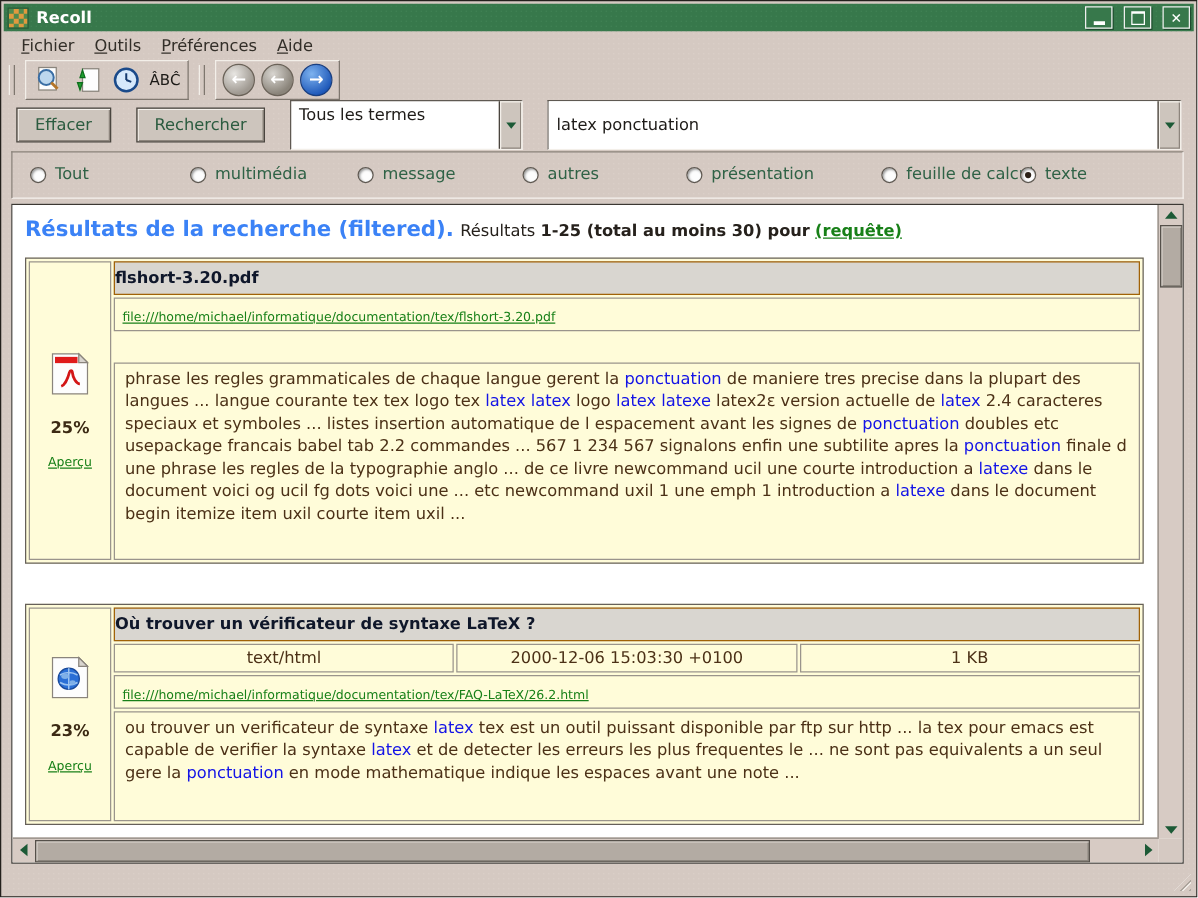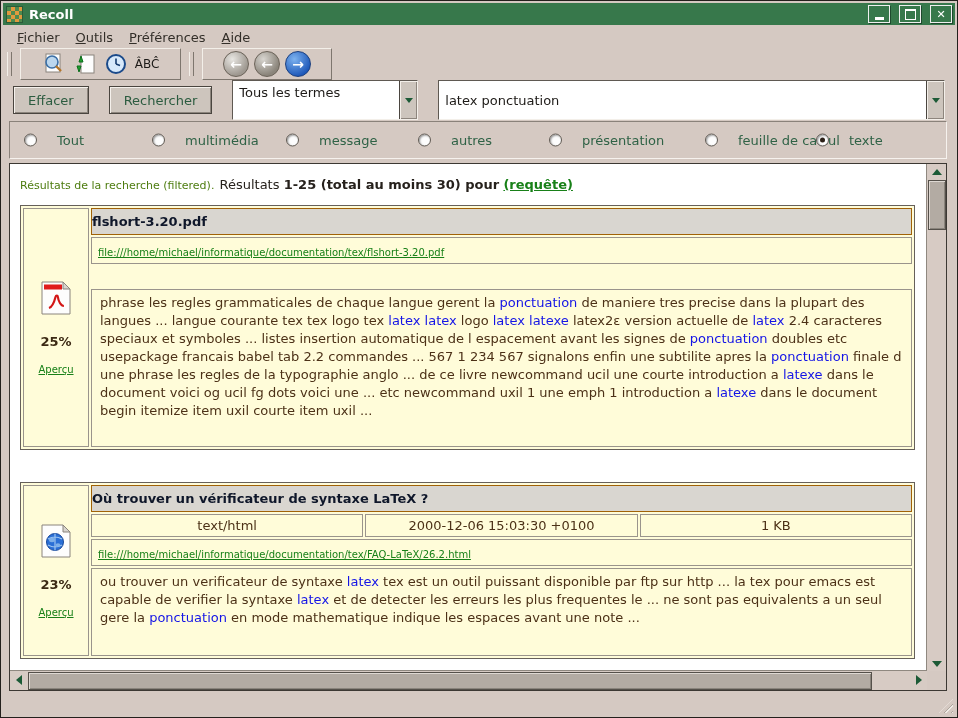--- a/index.html
+++ b/index.html
@@ -18,21 +18,21 @@
   .glyph-min{width:9px;height:3px;background:#fff;align-self:flex-end;margin-bottom:2px;}
   .glyph-max{width:9px;height:8px;border:1px solid #fff;border-top:2px solid #fff;}
   .glyph-close{font-size:11px;font-weight:bold;line-height:1;}
   
   .menubar{height:22px;flex:0 0 22px;display:flex;align-items:flex-end;padding-left:6px;font-size:13px;color:#332f29;}
   .menu-item{padding:2px 8px;cursor:default;}
   .menu-item u{text-decoration:underline;}
   
   .toolbar{height:34px;flex:0 0 34px;display:flex;align-items:center;padding-left:4px;gap:8px;}
   .tb-grip{width:3px;height:24px;border-left:1px solid #f3efe9;border-right:1px solid #7e766e;}
-  .tb-group{display:flex;align-items:center;gap:5px;padding:2px 20px;border:1px solid;border-color:#f3efe9 #7e766e #7e766e #f3efe9;}
+  .tb-group{display:flex;align-items:center;gap:5px;padding:2px 5px;border:1px solid;border-color:#f3efe9 #7e766e #7e766e #f3efe9;}
   .tb-icon{width:26px;height:26px;display:flex;align-items:center;justify-content:center;cursor:default;}
   .abc-label{font-size:12px;color:#1c1a17;letter-spacing:0;}
   .nav-circle{width:24px;height:24px;border-radius:50%;display:flex;align-items:center;justify-content:center;
     color:#fff;font-size:14px;font-weight:bold;line-height:1;border:1px solid #6a6258;cursor:default;}
   .nav-gray1{background:radial-gradient(circle at 35% 30%,#e8e6e2,#9e9890 70%);}
   .nav-gray2{background:radial-gradient(circle at 35% 30%,#d8d5d0,#8a847a 70%);}
   .nav-blue{background:radial-gradient(circle at 35% 30%,#7db2ef,#1d57b8 75%);border-color:#1a3f80;}
   
   .search-row{height:38px;flex:0 0 38px;display:flex;align-items:center;gap:20px;padding:0 10px 0 10px;}
   .gtk-btn{height:28px;background:#cdc5bd;border:1px solid #4a453f;box-shadow:inset 1px 1px 0 #f5f1ec,inset -1px -1px 0 #8d857d;
@@ -41,30 +41,30 @@
   .combo-text{flex:1;font-size:13px;color:#1e1b18;padding:4px 6px 0 6px;white-space:nowrap;overflow:hidden;}
   .combo-btn{width:17px;background:#cdc5bd;border-left:1px solid #4a453f;box-shadow:inset 1px 1px 0 #f3efe9,inset -1px -1px 0 #8d857d;
     display:flex;align-items:center;justify-content:center;cursor:default;}
   .combo-btn::after{content:'';border-left:4px solid transparent;border-right:4px solid transparent;border-top:5px solid #1c5a36;}
   .combo-mode{width:186px;}
   .combo-query{flex:1;}
   .query-input{flex:1;border:0;outline:0;font-family:inherit;font-size:13px;color:#1e1b18;padding:0 6px;background:#fff;}
   
   .filter-frame{height:36px;flex:0 0 36px;margin:2px 8px 2px 6px;position:relative;
     border:1px solid;border-color:#8a827a #f6f2ee #f6f2ee #8a827a;}
-  .radio-item{position:absolute;top:50%;transform:translateY(-50%);display:flex;align-items:center;gap:20px;cursor:default;}
+  .radio-item{position:absolute;top:50%;transform:translateY(-50%);display:flex;align-items:center;gap:7px;cursor:default;}
   .radio{width:11px;height:11px;border-radius:50%;background:#fdfdfd;border:1px solid #5f5952;
     box-shadow:inset 1px 1px 2px rgba(0,0,0,.4);position:relative;flex:0 0 11px;}
   .radio.checked::after{content:'';position:absolute;left:3px;top:3px;width:5px;height:5px;border-radius:50%;background:#2b2017;}
   .radio-label{font-size:13px;color:#2f6246;}
   
   .results-frame{flex:1;margin:2px 8px 0 6px;border:1px solid #3c3833;background:#fff;position:relative;overflow:hidden;}
   .results-content{position:absolute;left:0;top:0;right:19px;bottom:19px;overflow:hidden;padding:8px 8px 0 8px;background:#fff;}
   .res-header{margin:2px 0 12px 2px;color:#26211c;}
-  .res-title{font-size:11px;font-weight:normal;color:#4d7c0f;}
+  .res-title{font-size:17px;font-weight:bold;color:#3b82f6;}
   .res-range{font-size:13px;}
   .res-range b{font-weight:bold;}
   .query-link{color:#188018;font-weight:bold;text-decoration:underline;cursor:pointer;}
   .entry{display:flex;gap:2px;padding:2px;background:#fffcd9;border:1px solid #66605a;margin:0 4px 0 2px;}
   .entry+ .entry{margin-top:32px;}
   .entry-left{width:64px;flex:0 0 64px;border:1px solid #9a948c;display:flex;flex-direction:column;
     align-items:center;justify-content:center;gap:15px;background:#fffcd9;}
   .relevance{font-size:13px;font-weight:bold;color:#3c2a14;}
   .green-link{font-size:10px;color:#188018;text-decoration:underline;cursor:pointer;}
   .entry-right{flex:1;display:flex;flex-direction:column;gap:2px;min-width:0;}

